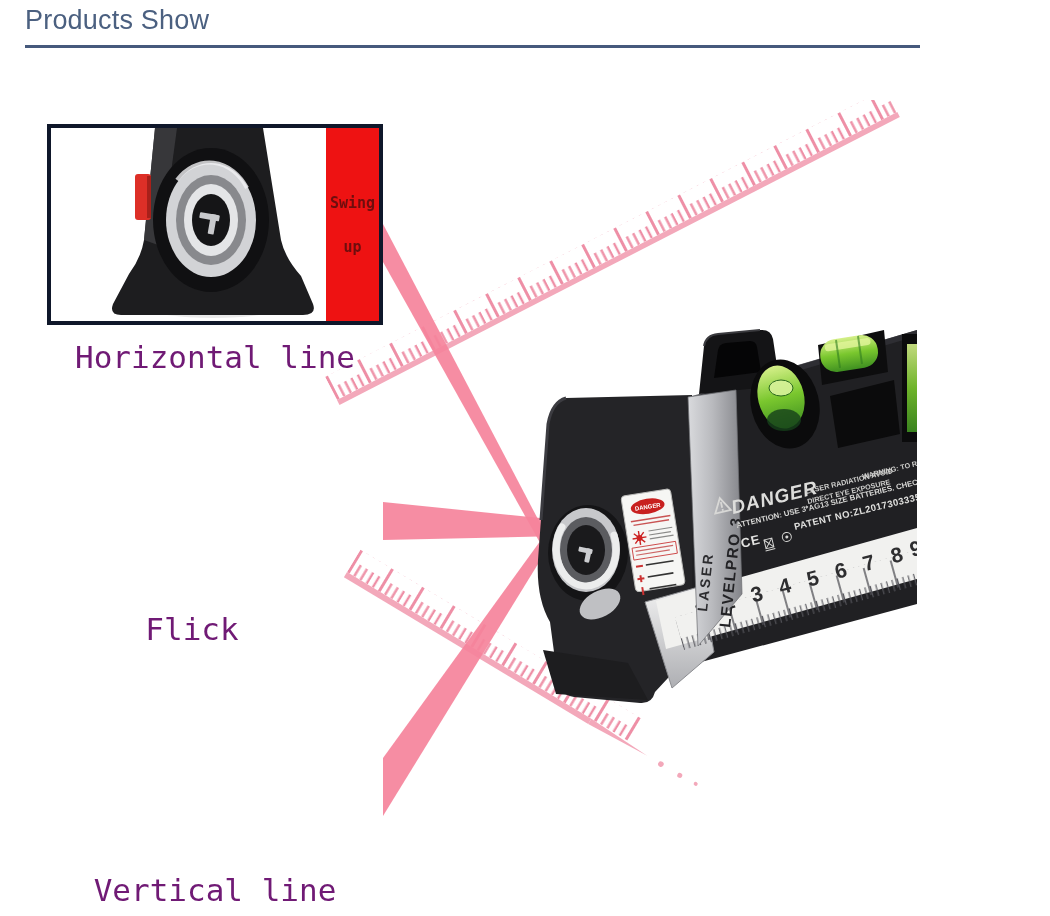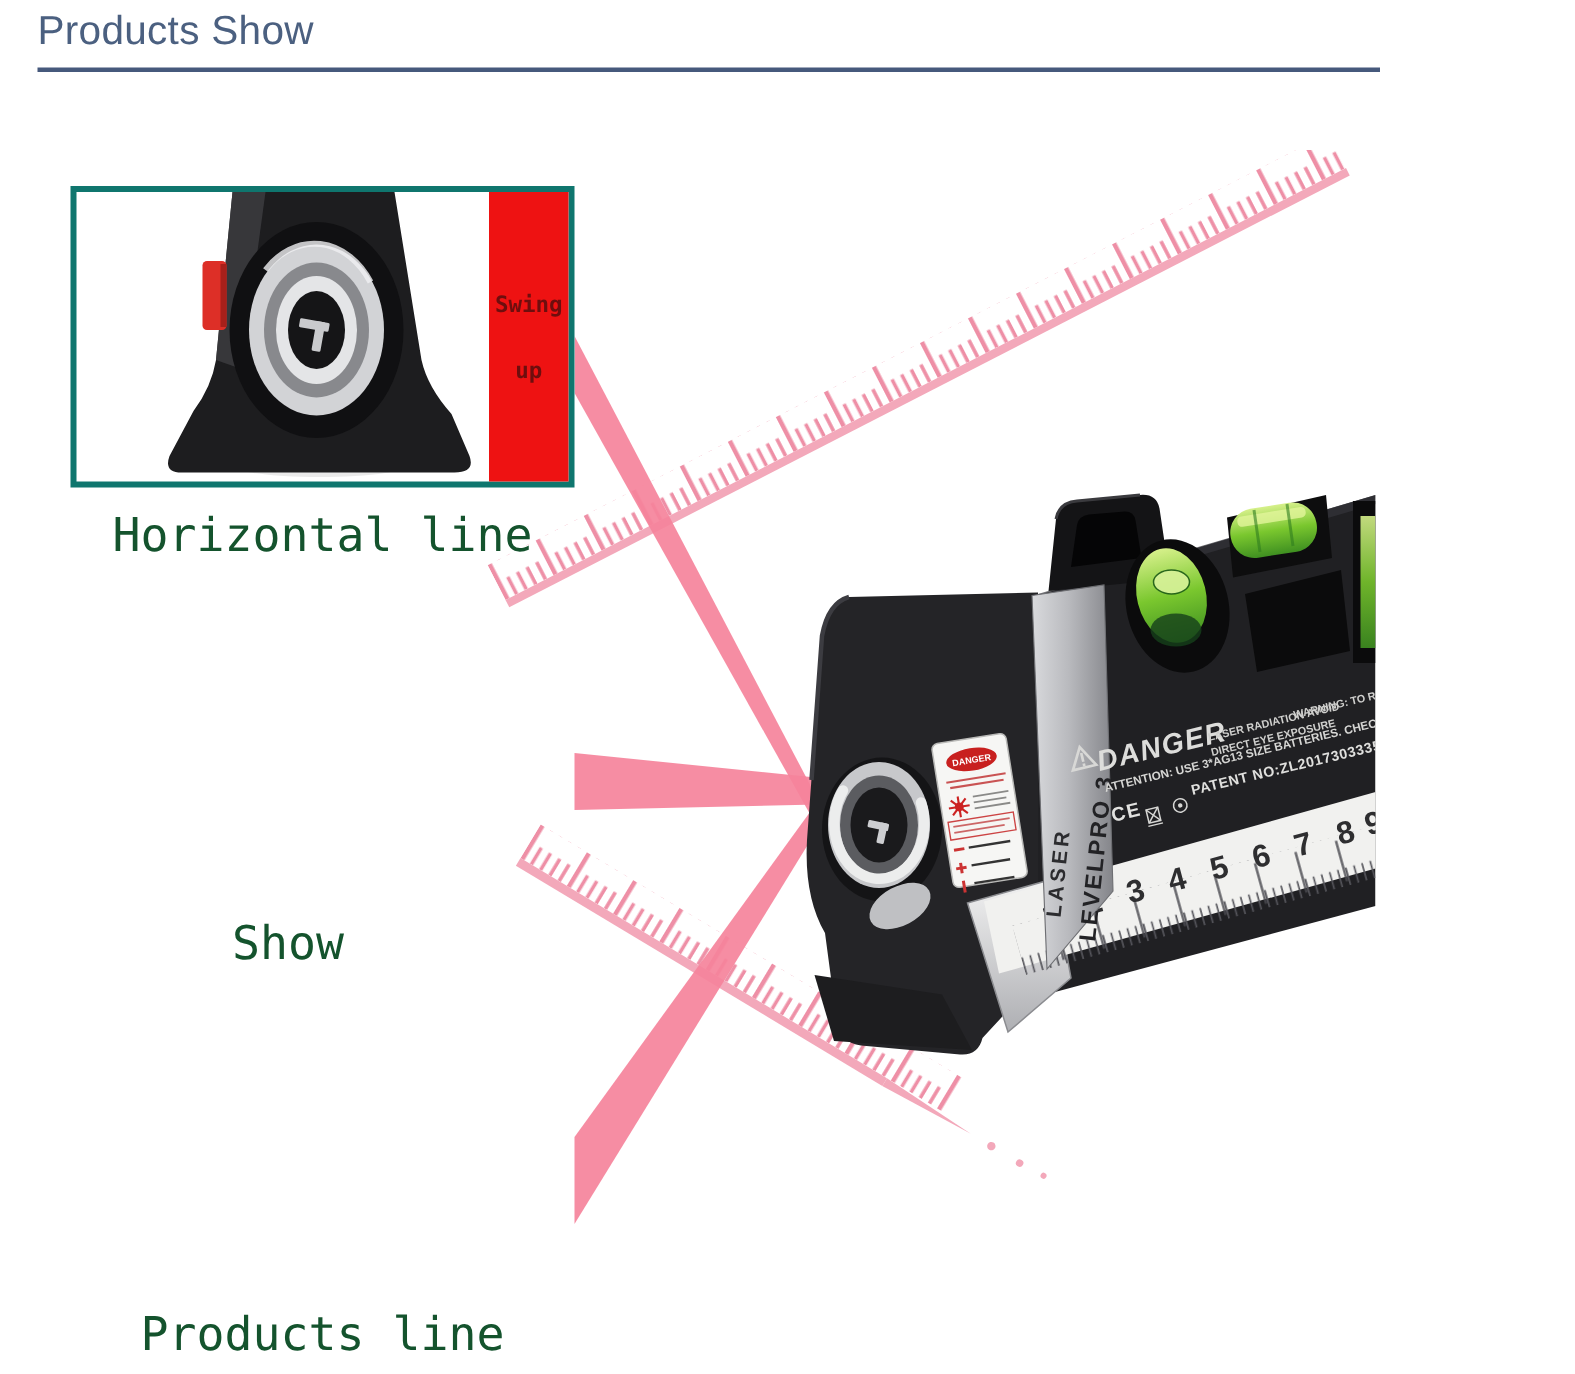--- a/index.html
+++ b/index.html
@@ -2,30 +2,30 @@
 <html><head>
 <meta charset="utf-8">
 <style>
   html,body{margin:0;padding:0;background:#fff;}
   #stage{position:relative;width:1050px;height:916px;background:#fff;overflow:hidden;
          font-family:"Liberation Sans",sans-serif;}
   #page-title{position:absolute;left:25px;top:5px;font-size:27px;font-weight:400;
               color:#4b6080;letter-spacing:.2px;text-align:right;}
   #title-rule{position:absolute;left:25px;top:45px;width:895px;height:3px;background:#46597c;}
   #scene{position:absolute;left:0;top:0;}
-  .pbox{position:absolute;left:47px;width:336px;height:201px;border:4px solid #0f766e;
+  .pbox{position:absolute;left:47px;width:336px;height:201px;border:4px solid #0f172a;
         background:#fff;box-sizing:border-box;}
   .pbox svg{position:absolute;left:0;top:0;}
   .redbar{position:absolute;right:0;top:0;bottom:0;width:53px;background:#ee1212;
           display:flex;flex-direction:column;align-items:center;justify-content:center;
           gap:26px;}
   .redbar span{font-family:"DejaVu Sans Mono",monospace;font-weight:bold;font-size:15px;
           color:#6e0e0e;white-space:nowrap;}
   .plabel{position:absolute;font-family:"DejaVu Sans Mono",monospace;font-size:31px;
-          color:#14532d;text-align:center;white-space:nowrap;}
+          color:#701a75;text-align:center;white-space:nowrap;}
   text{font-family:"Liberation Sans",sans-serif;}
 </style>
 </head>
 <body>
 
 <div id="stage">
 
   <div id="page-title">Products Show</div>
   <div id="title-rule"></div>
 
@@ -221,17 +221,17 @@
     <svg width="328" height="193" viewBox="0 0 328 193">
       <use href="#productHead"></use>
     </svg>
     <div class="redbar">
       <span>Swing</span>
       <span>up</span>
     </div>
   </div>
   <div class="plabel" style="left:47px;top:339px;width:336px">Horizontal line</div>
 
-  <div class="plabel" style="left:47px;top:611px;width:290px">Show</div>
-
-  <div class="plabel" style="left:47px;top:872px;width:336px">Products line</div>
+  <div class="plabel" style="left:47px;top:611px;width:290px">Flick</div>
+
+  <div class="plabel" style="left:47px;top:872px;width:336px">Vertical line</div>
 
 </div>
 
 </body></html>

